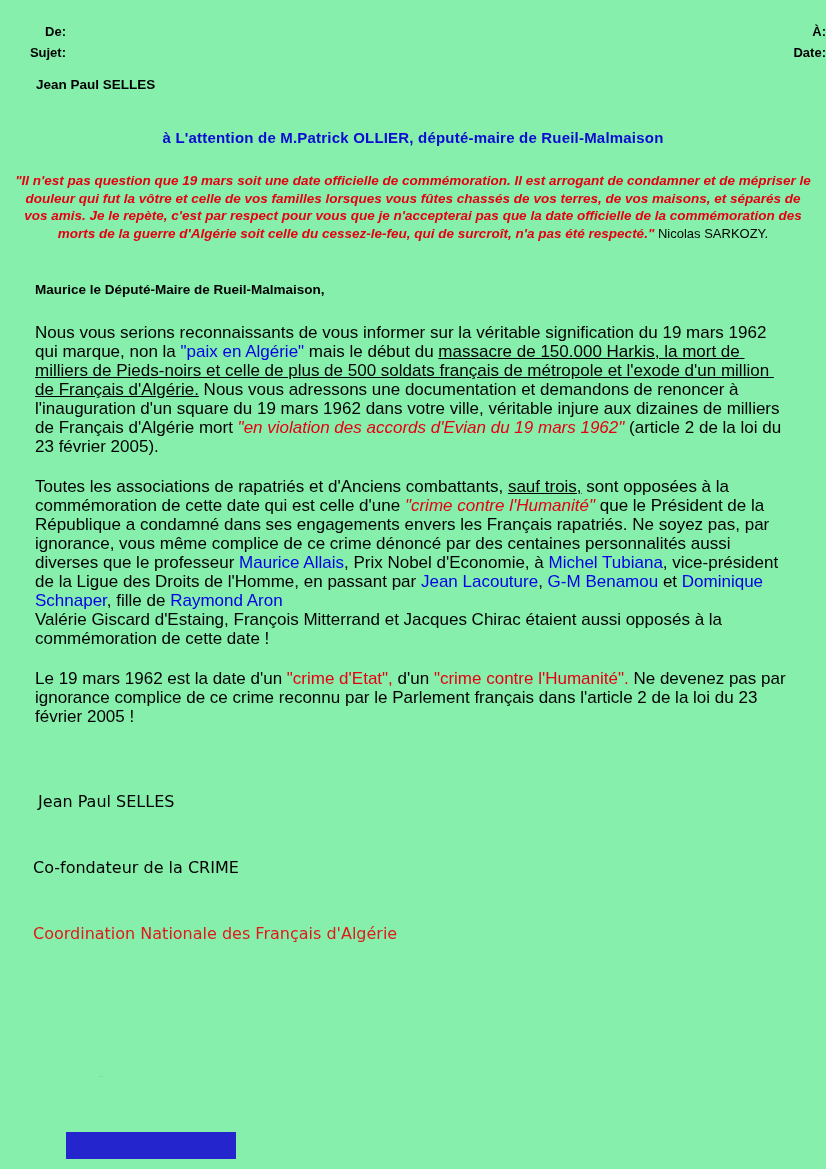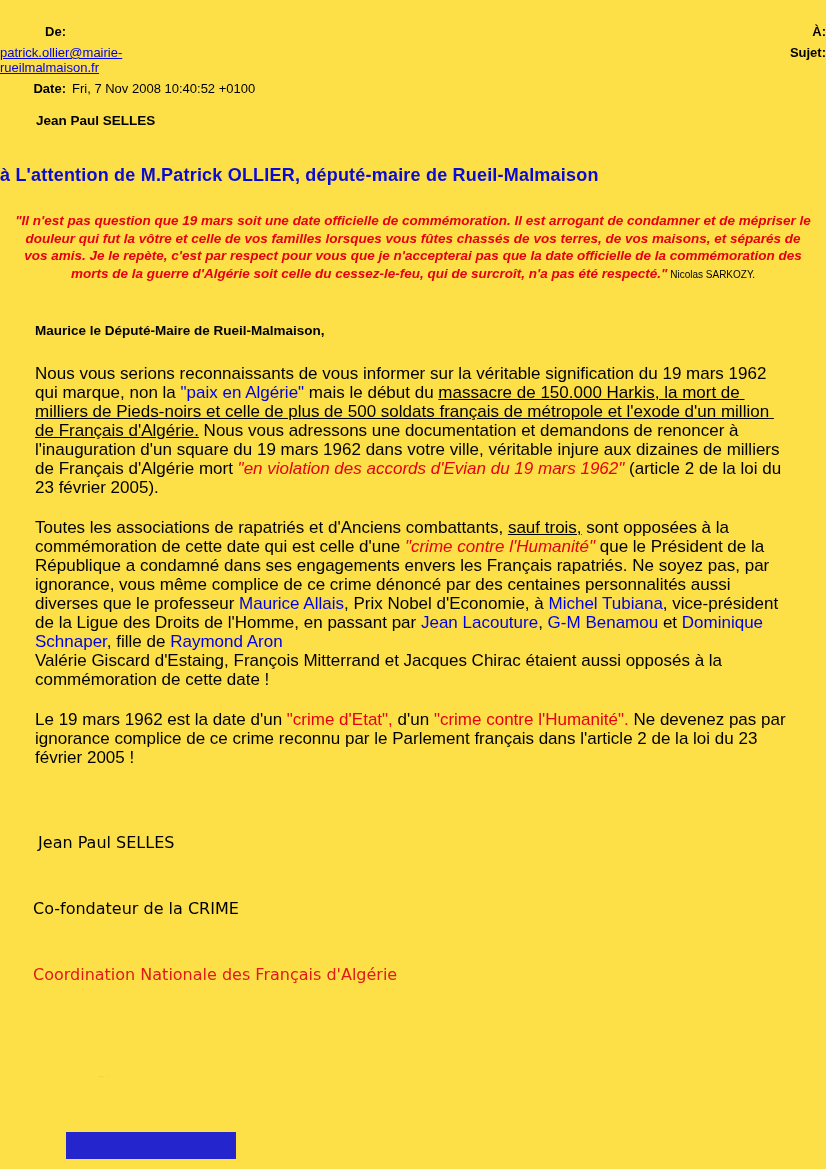--- a/index.html
+++ b/index.html
@@ -1,19 +1,19 @@
 <!DOCTYPE html>
 <html lang="fr"><head>
 <meta charset="utf-8">
 <style>
   html,body{margin:0;padding:0;background:#ffffff;}
   .page{
     position:relative;
     width:826px;height:1169px;
-    background:#fde047;
+    background:#86efac;
     overflow:hidden;
     font-family:"Liberation Sans", sans-serif;
     color:#000000;
   }
   
   .mail-headers{
     padding-top:24px;
     display:grid;
     grid-template-columns:66px 1fr;
     column-gap:6px;
@@ -37,40 +37,41 @@
   }
   
   .dateline{
     margin-top:44px;
     padding-left:432px;
     font-size:12.5px;
   }
   
   .letter-title{
     margin-top:36px;
-    font-size:18px;
+    text-align:center;
+    font-size:15px;
     font-weight:bold;
     letter-spacing:0.2px;
     color:#0a0ad2;
   }
   
   .quote{
     margin:26px 14px 0 14px;
     text-align:center;
     font-size:13.5px;
     line-height:17.5px;
   }
   .quote-red{
     color:#e60012;
     font-weight:bold;
     font-style:italic;
   }
   .quote-attr{
     color:#000000;
-    font-size:10px;
+    font-size:13px;
   }
   
   .salutation{
     margin:40px 0 0 35px;
     font-weight:bold;
     font-size:13.5px;
   }
   
   .body-text{
     margin:26px 36px 0 35px;
@@ -114,26 +115,24 @@
 </style>
 </head>
 <body>
 
 <div class="page">
 
   <div class="mail-headers">
     <div class="hdr-label">De:</div>
 
     <div class="hdr-label">À:</div>
-    <div class="hdr-value"><span class="run-link">patrick.ollier@mairie-rueilmalmaison.fr</span></div>
 
     <div class="hdr-label">Sujet:</div>
 
     <div class="hdr-label">Date:</div>
-    <div class="hdr-value"><span class="run-plain">Fri, 7 Nov 2008 10:40:52 +0100</span></div>
   </div>
 
   <div class="sender-block">
     <div> Jean Paul SELLES</div>
   </div>
 
 
   <div class="letter-title">à L'attention de M.Patrick OLLIER, député-maire de Rueil-Malmaison</div>
 
   <div class="quote">

